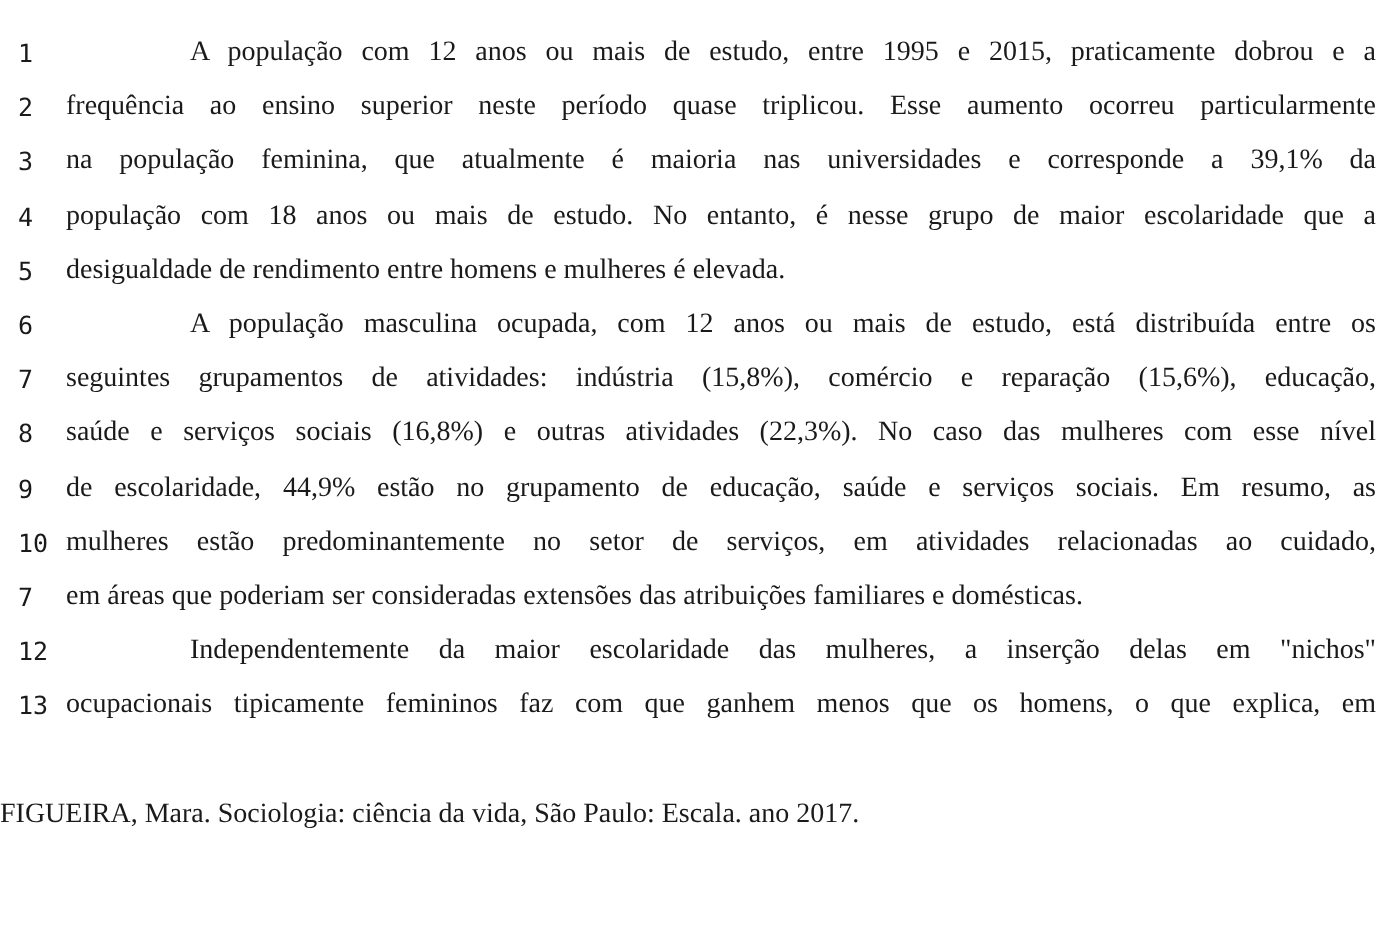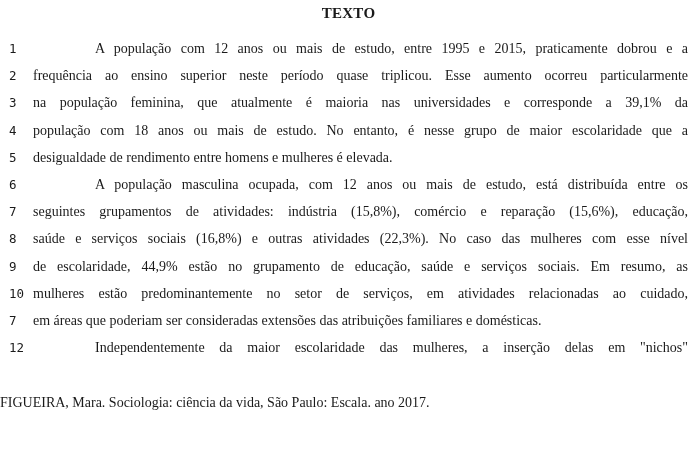--- a/index.html
+++ b/index.html
@@ -62,21 +62,20 @@
     text-align: left;
     font-size: 14px;
     line-height: 18px;
     font-family: "Liberation Serif", "DejaVu Serif", serif;
   }
 </style>
 </head>
 <body>
 
 <div class="page">
-  <h1 class="title">TEXTO</h1>
 
   <div class="lines">
     <div class="line">
       <span class="num">1</span>
       <span class="txt indent justified">A população com 12 anos ou mais de estudo, entre 1995 e 2015, praticamente dobrou e a</span>
     </div>
 
     <div class="line">
       <span class="num">2</span>
       <span class="txt justified">frequência ao ensino superior neste período quase triplicou. Esse aumento ocorreu particularmente</span>
@@ -125,17 +124,21 @@
     <div class="line">
       <span class="num">7</span>
       <span class="txt">em áreas que poderiam ser consideradas extensões das atribuições familiares e domésticas.</span>
     </div>
 
     <div class="line">
       <span class="num">12</span>
       <span class="txt indent justified">Independentemente da maior escolaridade das mulheres, a inserção delas em "nichos"</span>
     </div>
 
+    <div class="line">
+      <span class="num">13</span>
+      <span class="txt justified">ocupacionais tipicamente femininos faz com que ganhem menos que os homens, o que explica, em</span>
+    </div>
 
   </div>
 
   <div class="citation">FIGUEIRA, Mara. Sociologia: ciência da vida, São Paulo: Escala. ano 2017.</div>
 </div>
 
 </body></html>

